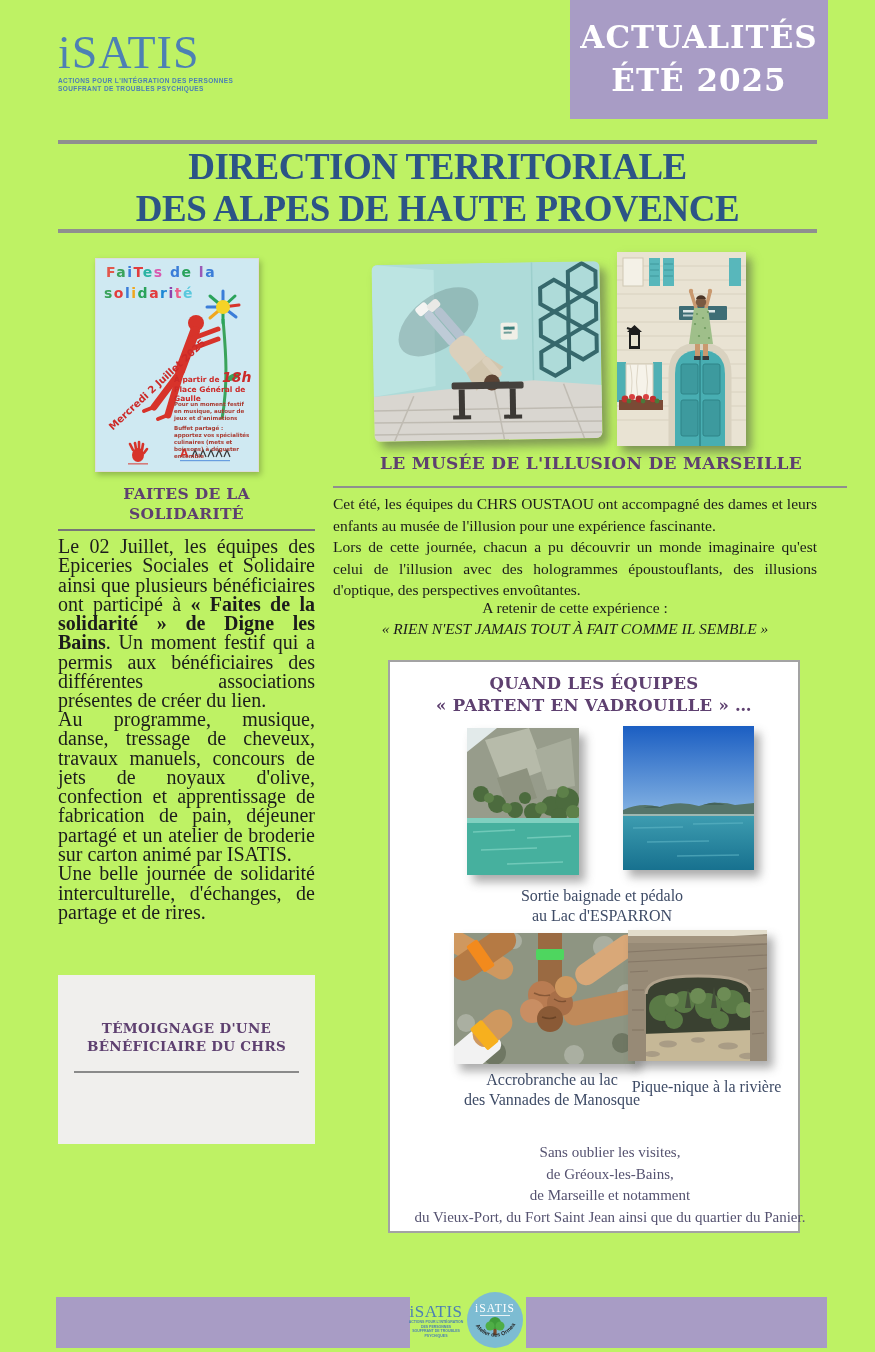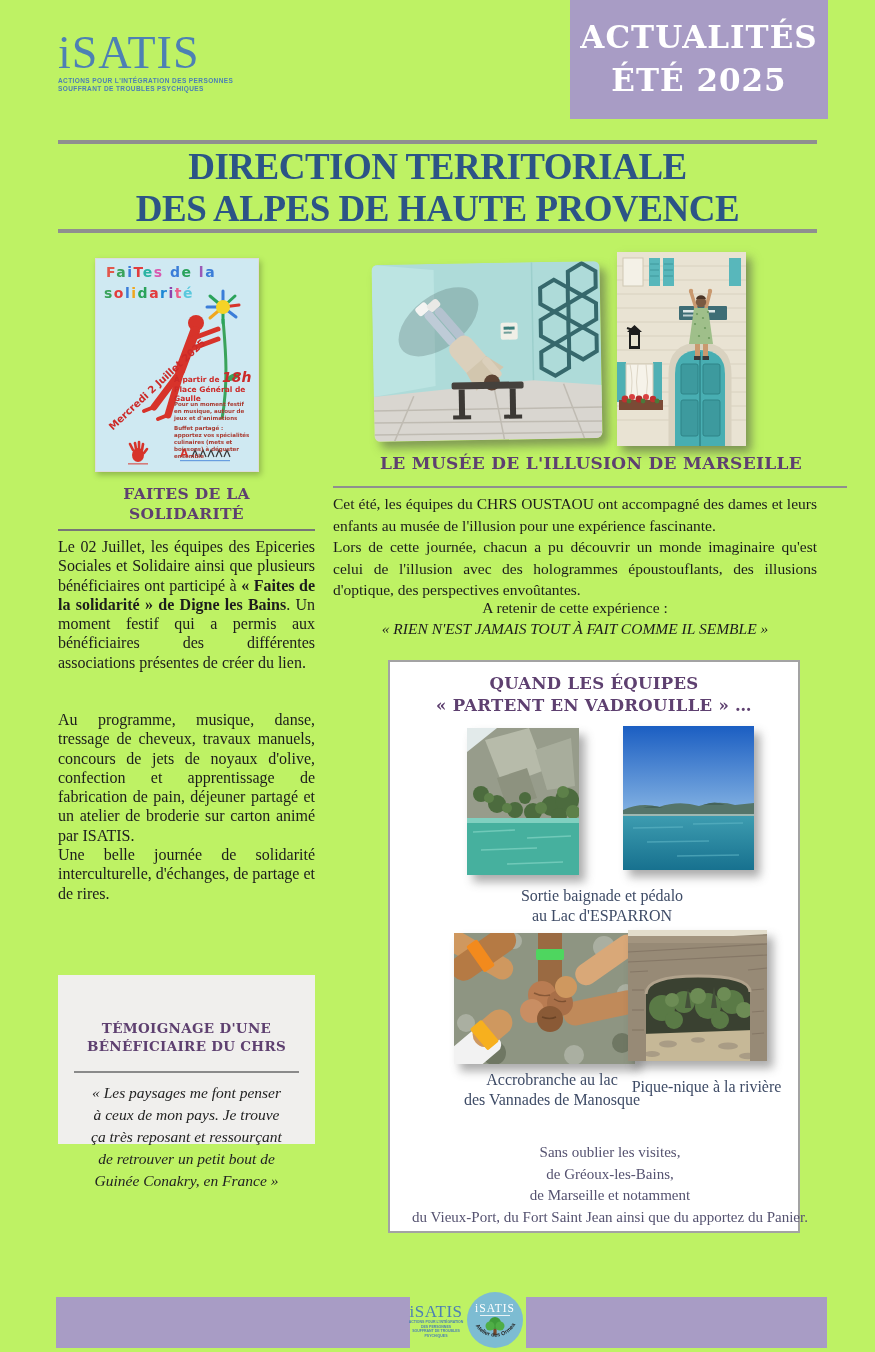--- a/index.html
+++ b/index.html
@@ -46,21 +46,21 @@
   .poster-desc2{position:absolute;left:78px;top:166px;width:78px;font-family:"DejaVu Sans",sans-serif;
                 font-weight:bold;font-size:5.5px;line-height:7px;color:#a83a30;}
 
   .sec-heading{position:absolute;margin:0;text-align:center;font-family:"DejaVu Serif",serif;
                font-weight:bold;color:var(--heading_purple,#5e4070);}
   .sec-heading div{display:block;}
   .left-heading{left:58px;top:484px;width:257px;font-size:15.5px;line-height:20px;letter-spacing:.3px;}
   .left-heading-rule{position:absolute;left:58px;top:529px;width:257px;height:2px;background:#777;}
 
   .body-left{position:absolute;left:58px;width:257px;margin:0;text-align:justify;
-             font-size:16px;line-height:19.3px;}
+             font-size:20px;line-height:19.3px;}
   .p1{top:537px;}
   .p2{top:710px;}
 
   .testimonial{position:absolute;left:58px;top:975px;width:257px;height:169px;
                background:var(--panel_gray,#f0efed);box-sizing:border-box;text-align:center;}
   .testimonial .t-head{padding-top:44px;font-family:"DejaVu Serif",serif;font-weight:bold;
                        font-size:13.5px;line-height:18px;color:var(--heading_purple,#5e4070);letter-spacing:.3px;}
   .testimonial .t-rule{width:225px;height:2px;background:#8a8a8a;margin:16px auto 0;}
   .testimonial .t-quote{margin-top:9px;font-style:italic;font-size:15.5px;line-height:22px;color:#222;}
 
@@ -204,27 +204,20 @@
   <p class="body-left p1"><span>Le 02 Juillet, les équipes des Epiceries Sociales et Solidaire ainsi que plusieurs bénéficiaires ont participé à </span><b>« Faites de la solidarité » de Digne les Bains</b><span>. Un moment festif qui a permis aux bénéficiaires des différentes associations présentes de créer du lien.</span></p>
 
   <p class="body-left p2"><span>Au programme, musique, danse, tressage de cheveux, travaux manuels, concours de jets de noyaux d'olive, confection et apprentissage de fabrication de pain, déjeuner partagé et un atelier de broderie sur carton animé par ISATIS.</span><br><span>Une belle journée de solidarité interculturelle, d'échanges, de partage et de rires.</span></p>
 
   <div class="testimonial">
     <div class="t-head">
       <div>TÉMOIGNAGE D'UNE</div>
       <div>BÉNÉFICIAIRE DU CHRS</div>
     </div>
     <div class="t-rule"></div>
-    <div class="t-quote">
-      <div>« Les paysages me font penser</div>
-      <div>à ceux de mon pays. Je trouve</div>
-      <div>ça très reposant et ressourçant</div>
-      <div>de retrouver un petit bout de</div>
-      <div>Guinée Conakry, en France »</div>
-    </div>
   </div>
 
   <div class="photo ph-museum">
     <svg width="228" height="177" viewBox="0 0 228 177" aria-hidden="true">
       <rect x="0" y="0" width="228" height="140" fill="#aedbd9"></rect>
       <polygon points="0,0 62,6 62,122 0,132" fill="#bce4e2"></polygon>
       <line x1="160" y1="0" x2="160" y2="120" stroke="#9ccfcc" stroke-width="1.5"></line>
       <polygon points="0,132 160,118 228,124 228,177 0,177" fill="#d9d6d0"></polygon>
       <g stroke="#bfbbb2" stroke-width="1.5">
         <line x1="0" y1="146" x2="228" y2="146"></line>
@@ -547,21 +540,21 @@
     <p class="v-caption cap-accro">
       <span>Accrobranche au lac</span><br>
       <span>des Vannades de Manosque</span>
     </p>
     <p class="v-caption cap-picnic">Pique-nique à la rivière</p>
 
     <p class="v-closing">
       <span>Sans oublier les visites,</span><br>
       <span>de Gréoux-les-Bains,</span><br>
       <span>de Marseille et notamment</span><br>
-      <span class="nowrap">du Vieux-Port, du Fort Saint Jean ainsi que du apportez du Panier.</span>
+      <span class="nowrap">du Vieux-Port, du Fort Saint Jean ainsi que du quartier du Panier.</span>
     </p>
   </div>
 
   <div class="foot-bar fb-left"></div>
   <div class="foot-bar fb-right"></div>
 
   <div class="foot-logo">
     <div class="w">iSATIS</div>
     <div class="tg">ACTIONS POUR L'INTÉGRATION DES PERSONNES</div>
     <div class="tg">SOUFFRANT DE TROUBLES PSYCHIQUES</div>

